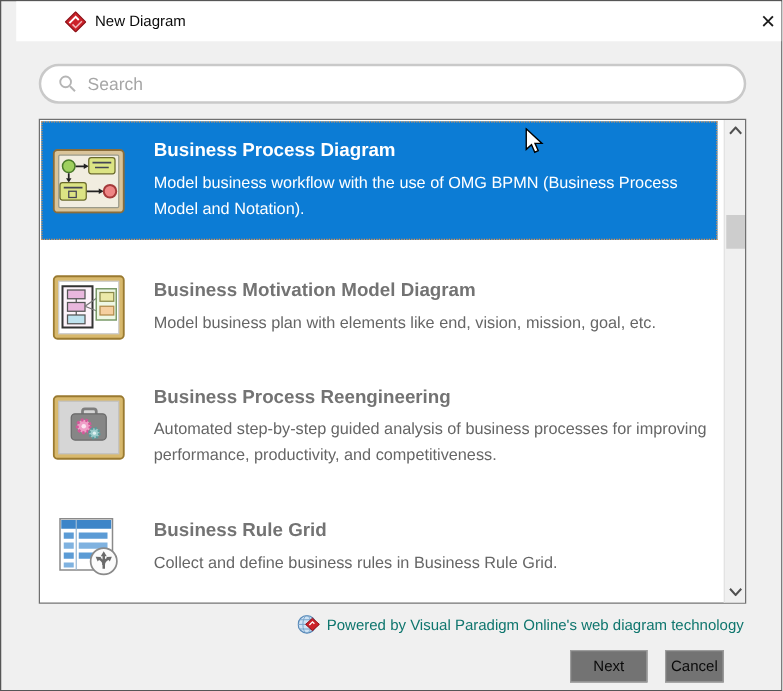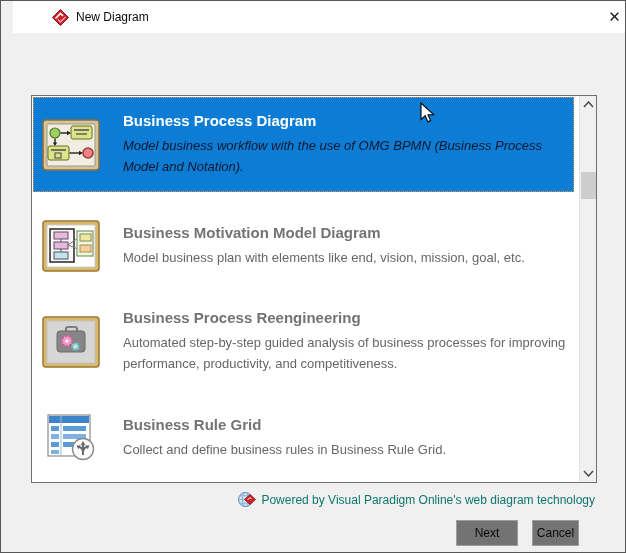--- a/index.html
+++ b/index.html
@@ -42,21 +42,21 @@
   .list-item {
     position:absolute; left:1px; width:541px; height:95px;
     display:flex; align-items:center; padding-left:9px; cursor:pointer;
   }
   .list-item .icon-wrap { width:58px; height:52px; flex:0 0 auto; }
   .list-item .texts { margin-left:23px; width:452px; }
   .list-item .item-title { font-size:15px; font-weight:bold; color:#737373; margin-bottom:6px; }
   .list-item .item-desc  { font-size:13px; color:#666666; line-height:21px; }
   .list-item.selected { background:#0c7cd5; border:1px dotted #e8944a; padding-left:8px; }
   .list-item.selected .item-title { color:#ffffff; }
-  .list-item.selected .item-desc  { color:#0f172a;font-style:italic; }
+  .list-item.selected .item-desc  { color:#ffffff; }
   
   .scrollbar {
     position:absolute; right:0; top:0; width:17px; height:100%;
     background:#f0f0f0; border-left:1px solid #e3e3e3;
   }
   .scroll-btn { position:absolute; left:0; width:17px; height:17px; display:flex; align-items:center; justify-content:center; cursor:pointer; }
   .scroll-btn.up { top:0; }
   .scroll-btn.down { bottom:0; }
   .scroll-thumb { position:absolute; left:1px; top:76px; width:15px; height:27px; background:#cdcdcd; cursor:pointer; }
   
@@ -85,20 +85,27 @@
   <div class="titlebar">
     <svg class="logo" viewBox="0 0 17 17">
       <polygon points="8.5,0.5 16.5,8.5 8.5,16.5 0.5,8.5" fill="#cc2229" stroke="#8d1118" stroke-width="1"></polygon>
       <polyline points="3.5,9.5 8.5,4.5 11,7" fill="none" stroke="#ffffff" stroke-width="1.6"></polyline>
       <polyline points="6,10.5 8.5,13 13.5,8" fill="none" stroke="#f3b9bc" stroke-width="1.2"></polyline>
     </svg>
     <span class="title">New Diagram</span>
     <div class="close-btn">✕</div>
   </div>
 
+  <div class="search-box">
+    <svg width="14" height="14" viewBox="0 0 14 14">
+      <circle cx="5.5" cy="5.5" r="4.3" fill="none" stroke="#b5b5b5" stroke-width="1.5"></circle>
+      <line x1="9" y1="9" x2="13" y2="13" stroke="#b5b5b5" stroke-width="1.5"></line>
+    </svg>
+    <input type="text" placeholder="Search" style="">
+  </div>
 
   <div class="listbox">
     <div class="list-items">
 
       <div class="list-item selected" style="top:1px">
         <svg class="icon-wrap" viewBox="0 0 58 52">
           <rect x="1" y="1" width="56" height="50" rx="3" fill="#d9c49a" stroke="#8a6d3b" stroke-width="1.5"></rect>
           <rect x="5" y="5" width="48" height="42" rx="1" fill="#f1ede0" stroke="#9a9a8a" stroke-width="1"></rect>
           <circle cx="13" cy="14" r="5" fill="#9fd05f" stroke="#4a7a2a" stroke-width="1.2"></circle>
           <line x1="18.5" y1="14" x2="26" y2="14" stroke="#222" stroke-width="1.4"></line>

